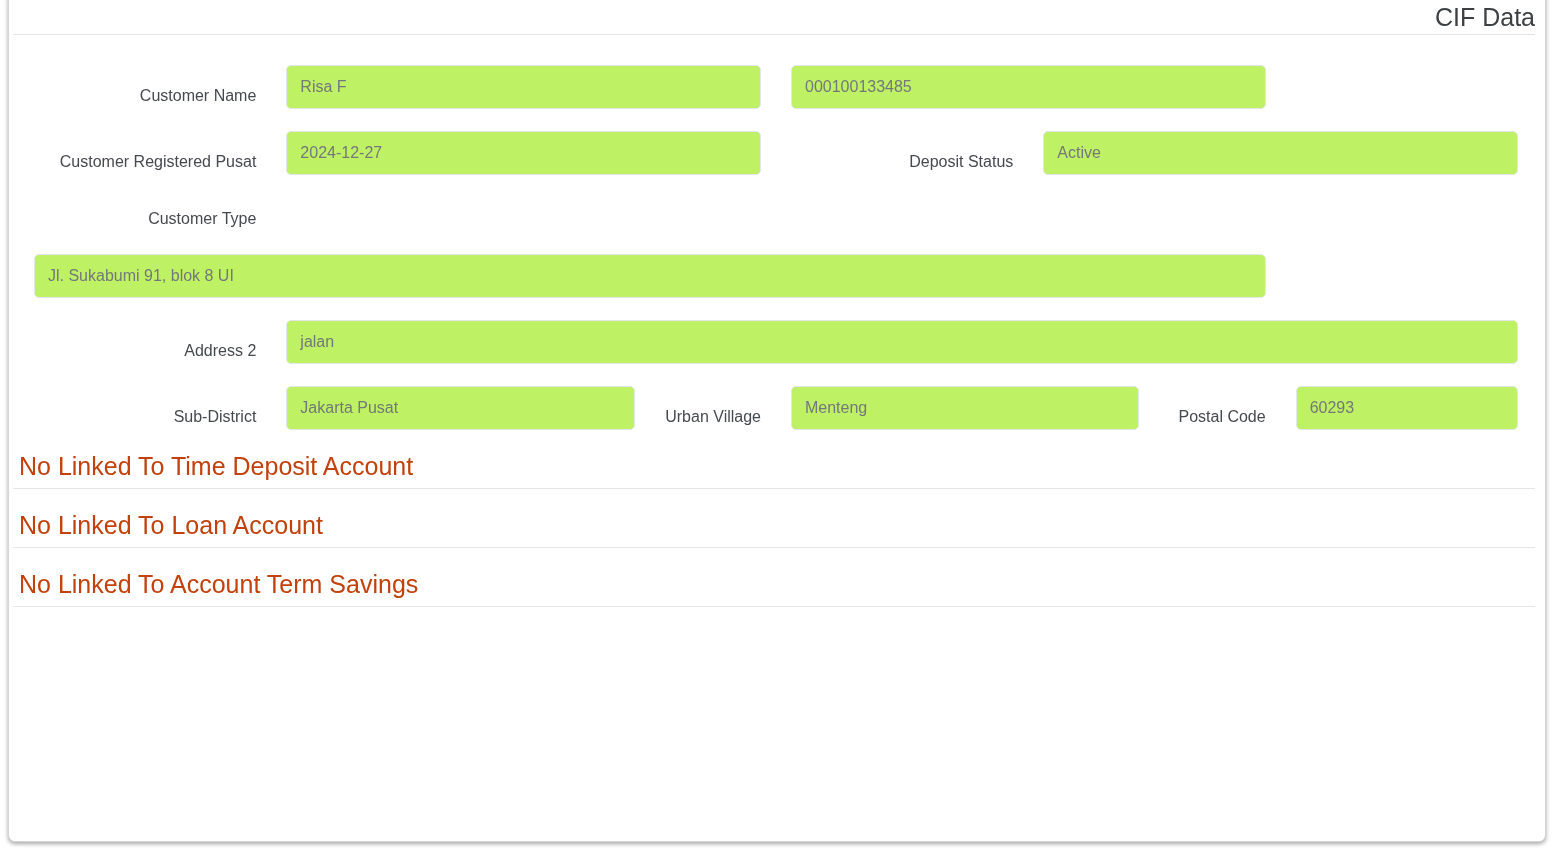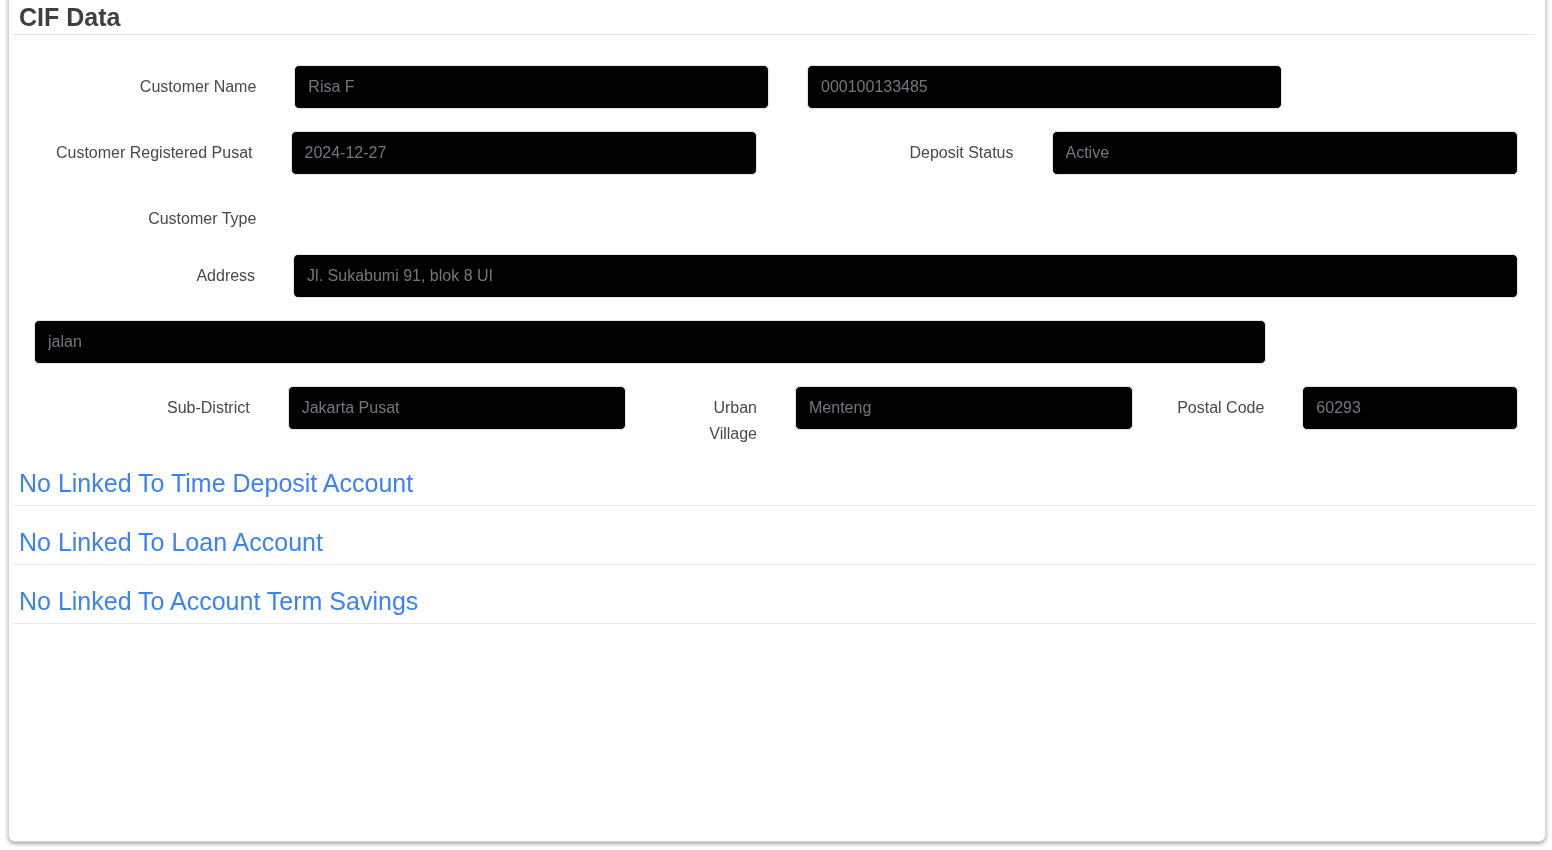--- a/index.html
+++ b/index.html
@@ -15,67 +15,67 @@
     left: 8px; top: -9px;
     width: 1538px; height: 851px;
     background: #ffffff;
     border: 1px solid #d2d6d9;
     border-radius: 7px;
     box-shadow: 0 2px 4px rgba(0,0,0,.35);
     padding: 12px 10px 0 4px;
   }
   h1.page-title {
     font-size: 25px; line-height: 26px;
-    font-weight: 700;
+    font-weight: 400;
     color: #3d4043;
     margin: 0 0 4px 6px;
+    text-align: right;
   }
   h2.section-title {
     font-size: 25px; line-height: 28px;
     font-weight: 400;
-    color: #3b82f6;
+    color: #c2410c;
     margin: 8px 0 8px 6px;
   }
   hr.divider {
     border: none;
     border-top: 1px solid #e5e6e7;
     margin: 0 0 22px 0;
   }
   hr.title-divider {
     border: none;
     border-top: 1px solid #e3e4e5;
     margin: 4px 0 30px 0;
   }
   .form-area { margin: 0 2px 0 6px; }
   .form-row {
     display: flex;
-    align-items: flex-start;
+    align-items: flex-end;
     margin-bottom: 22px;
-    gap: 8px;
   }
   .col { padding: 0 15px; }
   .c1  { width: 8.3333%; }
   .c2  { width: 16.6667%; }
   .c3  { width: 25%; }
   .c4  { width: 33.3333%; }
   .c10 { width: 83.3333%; }
   label.field-label {
     display: block;
     width: 100%;
     text-align: right;
     font-size: 16px;
     line-height: 26px;
     padding-top: 9px;
     color: #46494e;
   }
   input.field-input {
     display: block;
     width: 100%;
     height: 44px;
-    background: #000000;
+    background: #bef264;
     border: 1px solid #e3e6e9;
     border-radius: 5px;
     padding: 0 13px;
     font-family: "Liberation Sans", sans-serif;
     font-size: 16px;
     color: #74777b;
     outline: none;
   }
 </style>
 </head>
@@ -115,29 +115,29 @@
         </div>
     </div>
 
     <div class="form-row">
       <div class="col c2">
           <label class="field-label">Customer Type</label>
         </div>
     </div>
 
     <div class="form-row">
-      <div class="col c2">
-          <label class="field-label">Address</label>
-        </div>
       <div class="col c10">
           <input class="field-input" readonly="" value="Jl. Sukabumi 91, blok 8 UI" style="">
         </div>
     </div>
 
     <div class="form-row">
+      <div class="col c2">
+          <label class="field-label">Address 2</label>
+        </div>
       <div class="col c10">
           <input class="field-input" readonly="" value="jalan" style="">
         </div>
     </div>
 
 
 
     <div class="form-row">
       <div class="col c2">
           <label class="field-label">Sub-District</label>

